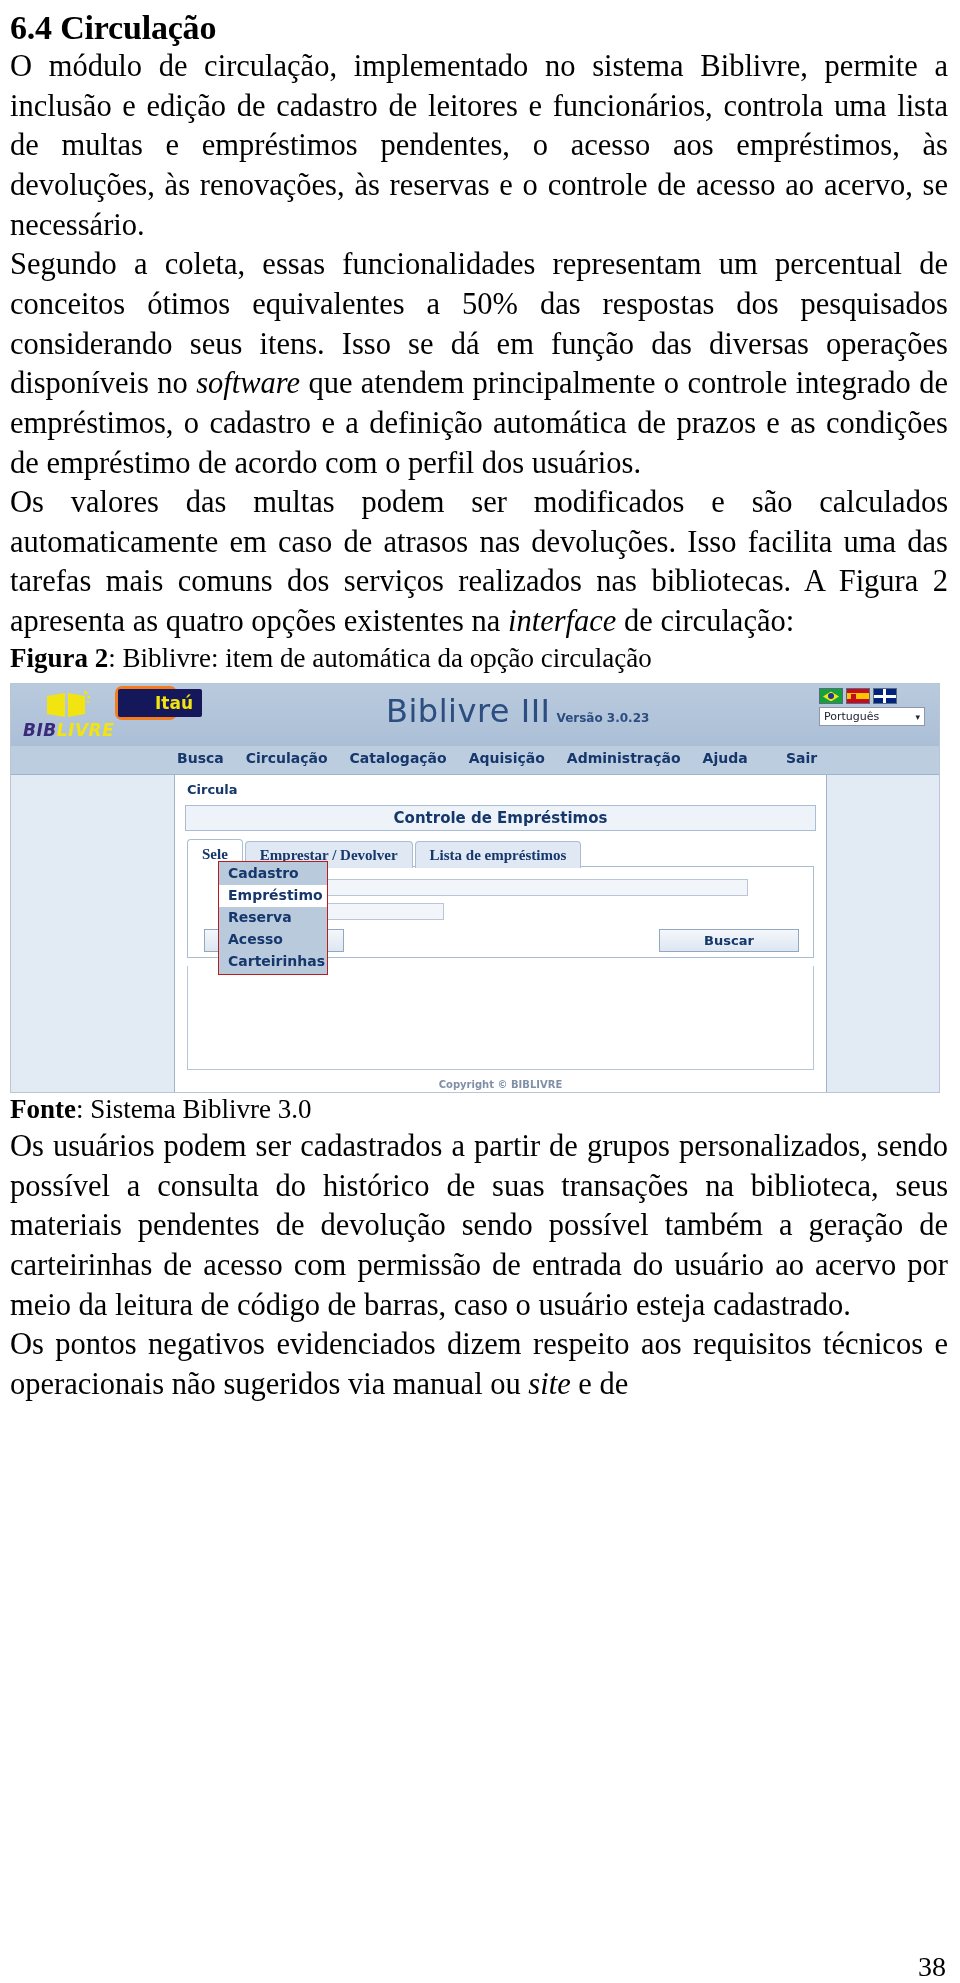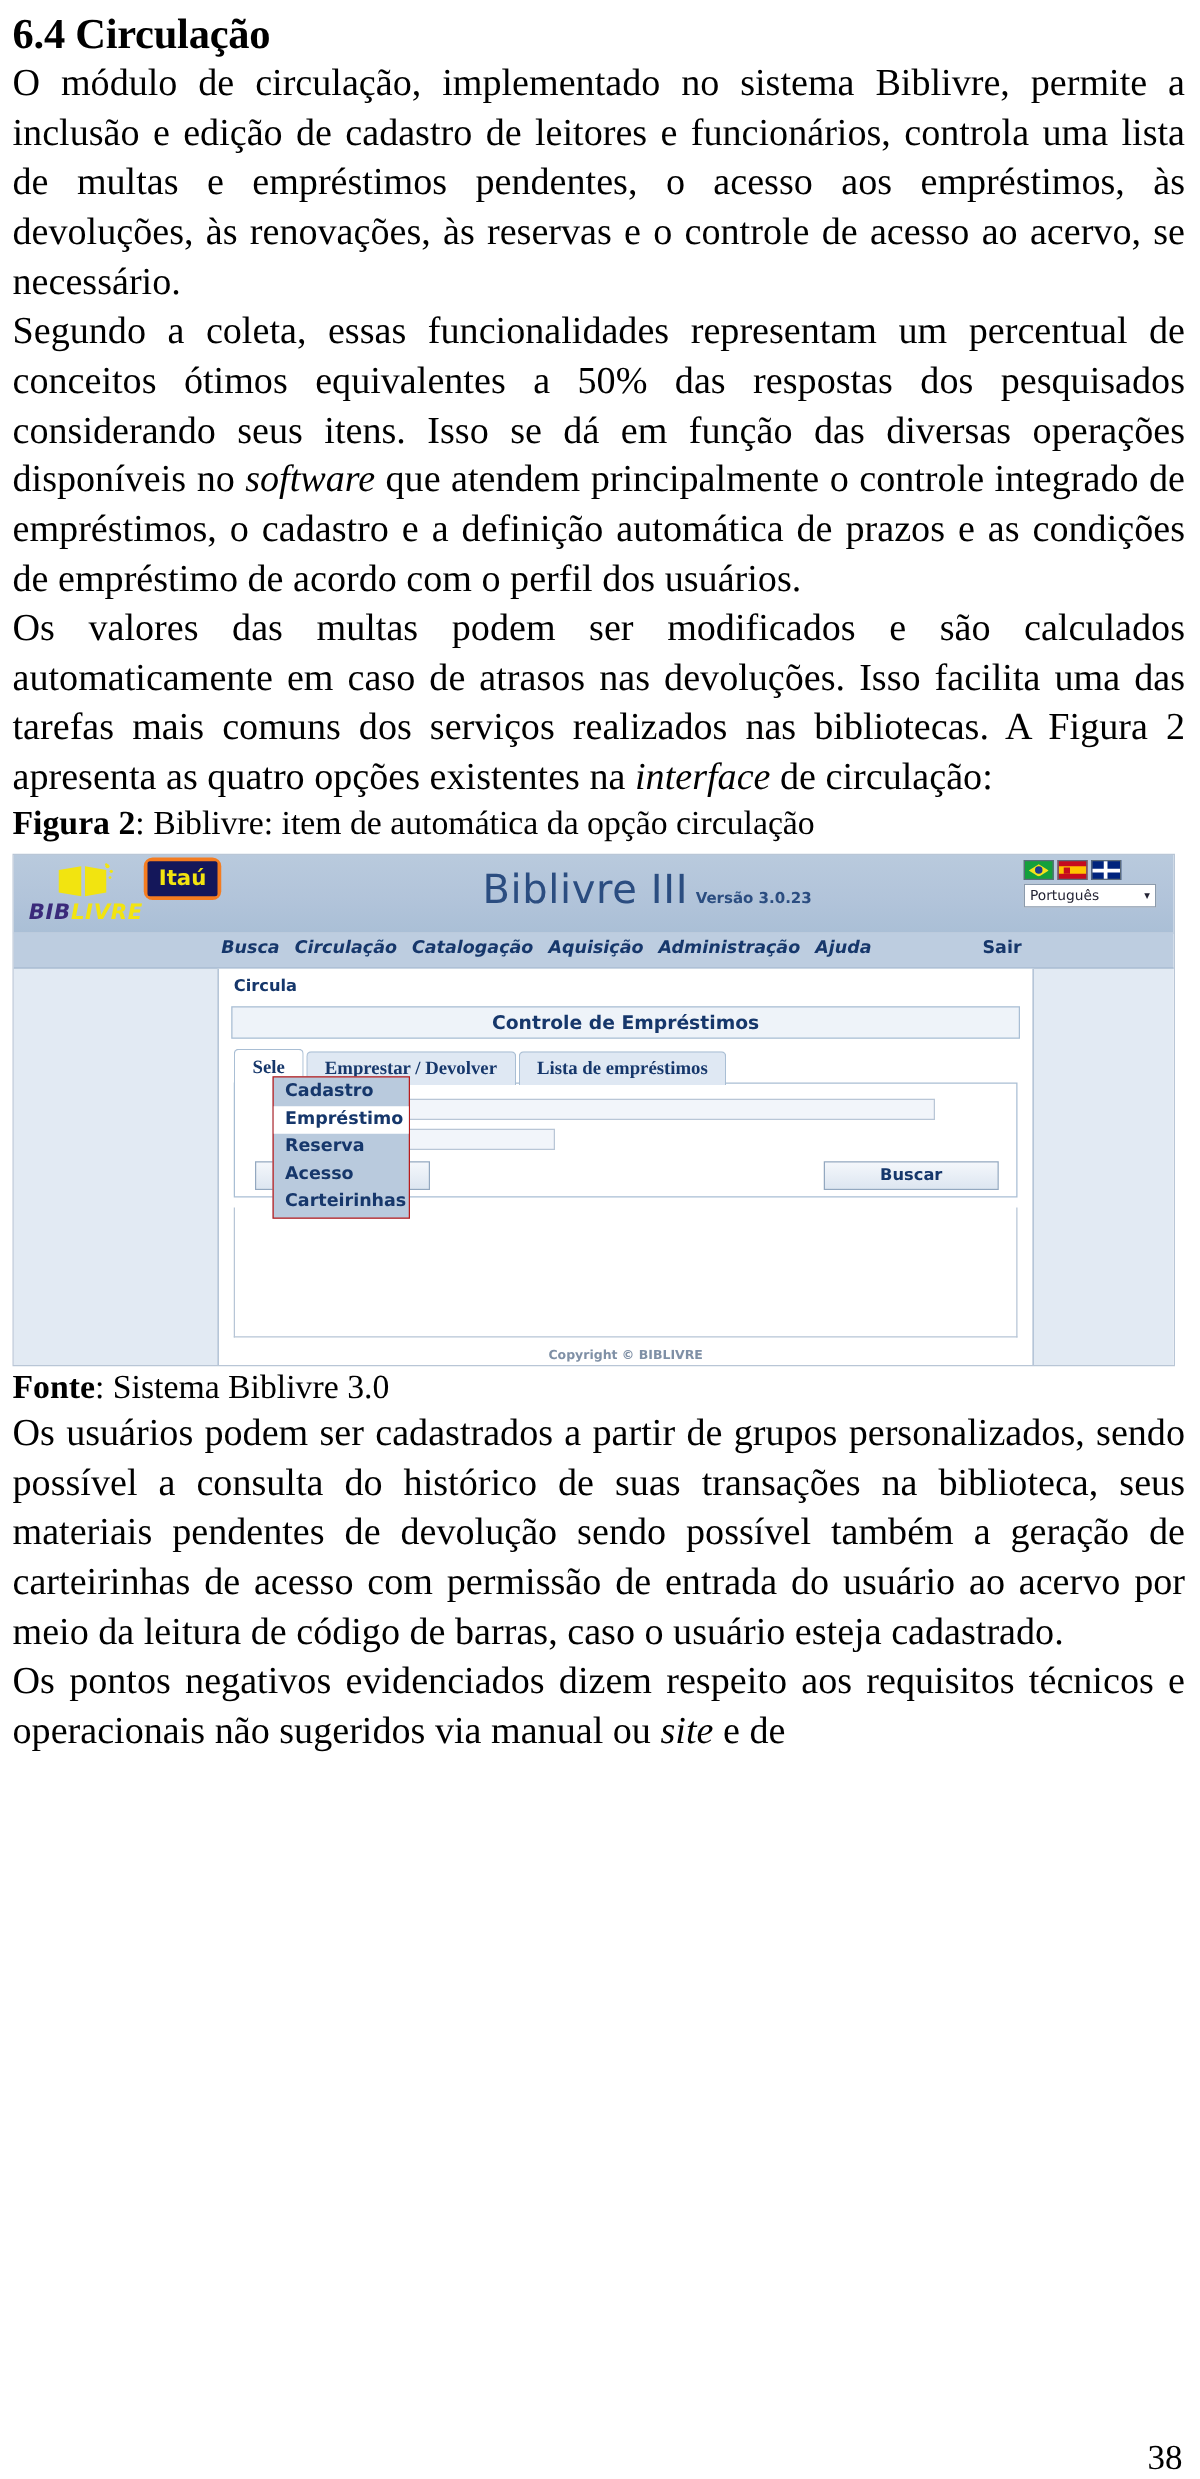--- a/index.html
+++ b/index.html
@@ -130,20 +130,21 @@
     padding: 3px;
   }
   .itau-inner {
     width: 100%;
     height: 100%;
     background: #14175a;
     display: flex;
     align-items: center;
     justify-content: center;
     border-radius: 2px;
+    padding-left: 28px;
   }
   .itau-inner span {
     color: #f2e410;
     font-size: 17px;
     font-weight: bold;
     line-height: 1;
   }
 
   .app-title {
     position: absolute;
@@ -240,22 +241,21 @@
     width: 100%;
     height: 28px;
     background: #bdcde0;
     border-bottom: 1px solid #9fb4cc;
   }
   .menu-items {
     position: absolute;
     left: 166px;
     top: 4px;
     display: flex;
-    gap: 12px;
-    font-style: italic;
+    gap: 22px;
   }
   .menu-item {
     font-size: 14px;
     font-weight: bold;
     color: #16376b;
     white-space: nowrap;
     cursor: default;
   }
   .menu-logout {
     position: absolute;

